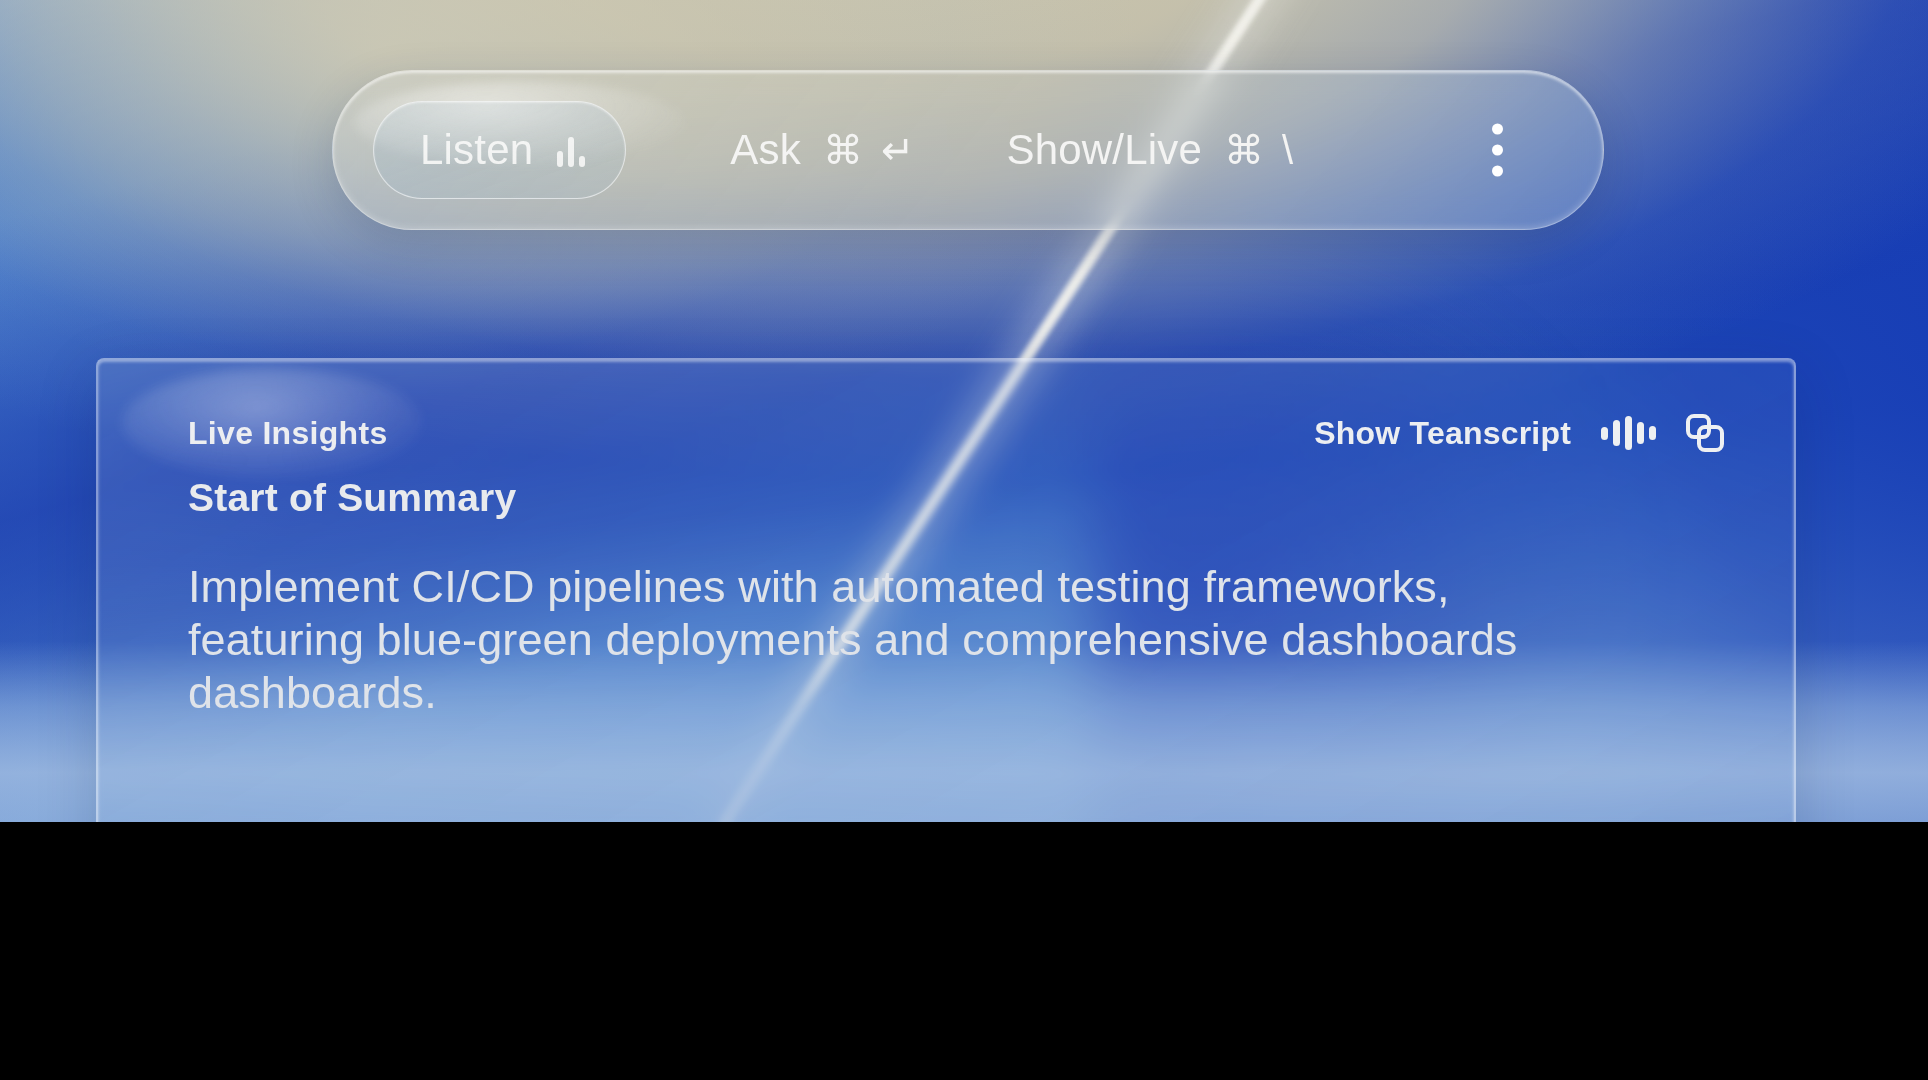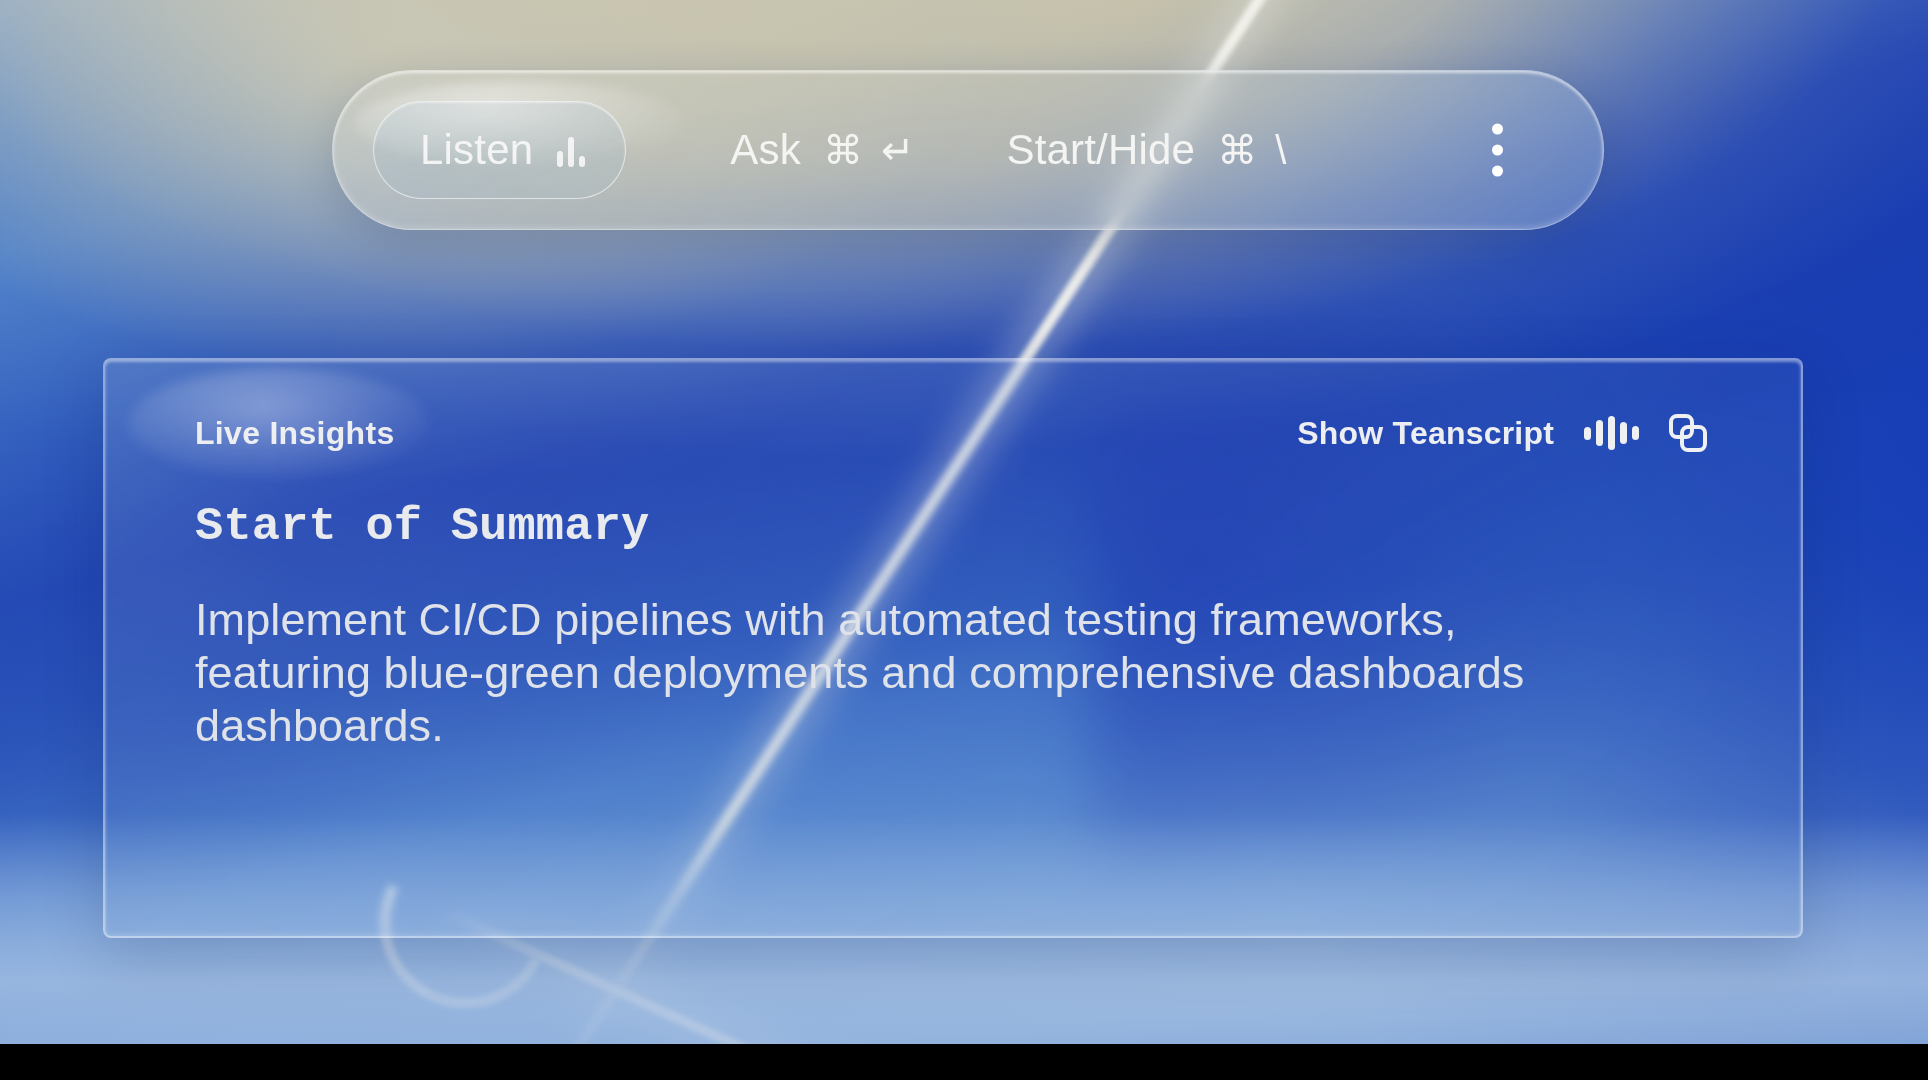--- a/index.html
+++ b/index.html
@@ -10,21 +10,21 @@
     height: 1080px;
     overflow: hidden;
     background: #000;
     font-family: "Liberation Sans", sans-serif;
   }
 
   
   #screen {
     position: relative;
     width: 1928px;
-    height: 1044px;
+    height: 822px;
     overflow: hidden;
     background: #1b47b0;
   }
 
   .wall-layer { position:absolute; inset:0; }
 
   
   .wall-base {
     background:
       linear-gradient(175deg,
@@ -281,35 +281,35 @@
   }
   .kebab span {
     width: 11px; height: 11px; border-radius:50%;
     background: #ffffff;
     display:block;
   }
 
   
   #panel {
     position:absolute;
-    left: 103px; top: 358px;
+    left: 96px; top: 358px;
     width: 1700px; height: 580px;
     border-radius: 8px;
     background: linear-gradient(150deg,
       rgba(190,205,225,0.16) 0%,
       rgba(150,180,220,0.12) 35%,
       rgba(120,155,215,0.10) 62%,
       rgba(150,180,222,0.13) 100%);
     border: 2px solid rgba(255,255,255,0.42);
     box-shadow:
       inset 0 2px 3px rgba(255,255,255,0.40),
       inset 0 -2px 5px rgba(255,255,255,0.16),
       0 18px 60px rgba(10,30,80,0.18);
     backdrop-filter: blur(3px);
-    padding: 54px 60px 0 90px;
+    padding: 54px 36px 0 90px;
     overflow:hidden;
   }
   
   #panel::before {
     content:"";
     position:absolute;
     left: 24px; top: 8px;
     width: 300px; height: 110px;
     border-radius: 50%;
     background: radial-gradient(ellipse at 45% 35%,
@@ -360,26 +360,25 @@
   .copy-ico .front {
     position:absolute; left:11px; top:11px;
     width:27px; height:27px;
     border: 4px solid #eef0f2;
     border-radius: 8px;
     background: transparent;
     box-shadow: -2px -2px 0 0 rgba(30,70,160,0.0);
   }
 
   .panel-title {
-    margin-top: 48px;
-    font-size: 47px;
+    margin-top: 24px;
+    font-size: 39px;
     font-weight: 700;
     color: #e8eaed;
     letter-spacing: 0.2px;
-    font-family: Liberation Mono, monospace;
   }
 
   .panel-body {
     margin-top: 40px;
     font-size: 45px;
     line-height: 1.18;
     color: #dfe3e9;
     max-width: 1420px;
     letter-spacing: 0.1px;
   }
@@ -420,21 +419,21 @@
       <span class="lbl">Ask</span>
       <span class="keys">
         <span>⌘</span>
         <span>↵</span>
       </span>
     </div>
 
     <div class="tb-gap2"></div>
 
     <div class="tb-item">
-      <span class="lbl">Start/Hide</span>
+      <span class="lbl">Show/Live</span>
       <span class="keys">
         <span>⌘</span>
         <span>\</span>
       </span>
     </div>
 
     <div class="kebab">
       <span></span>
       <span></span>
       <span></span>

